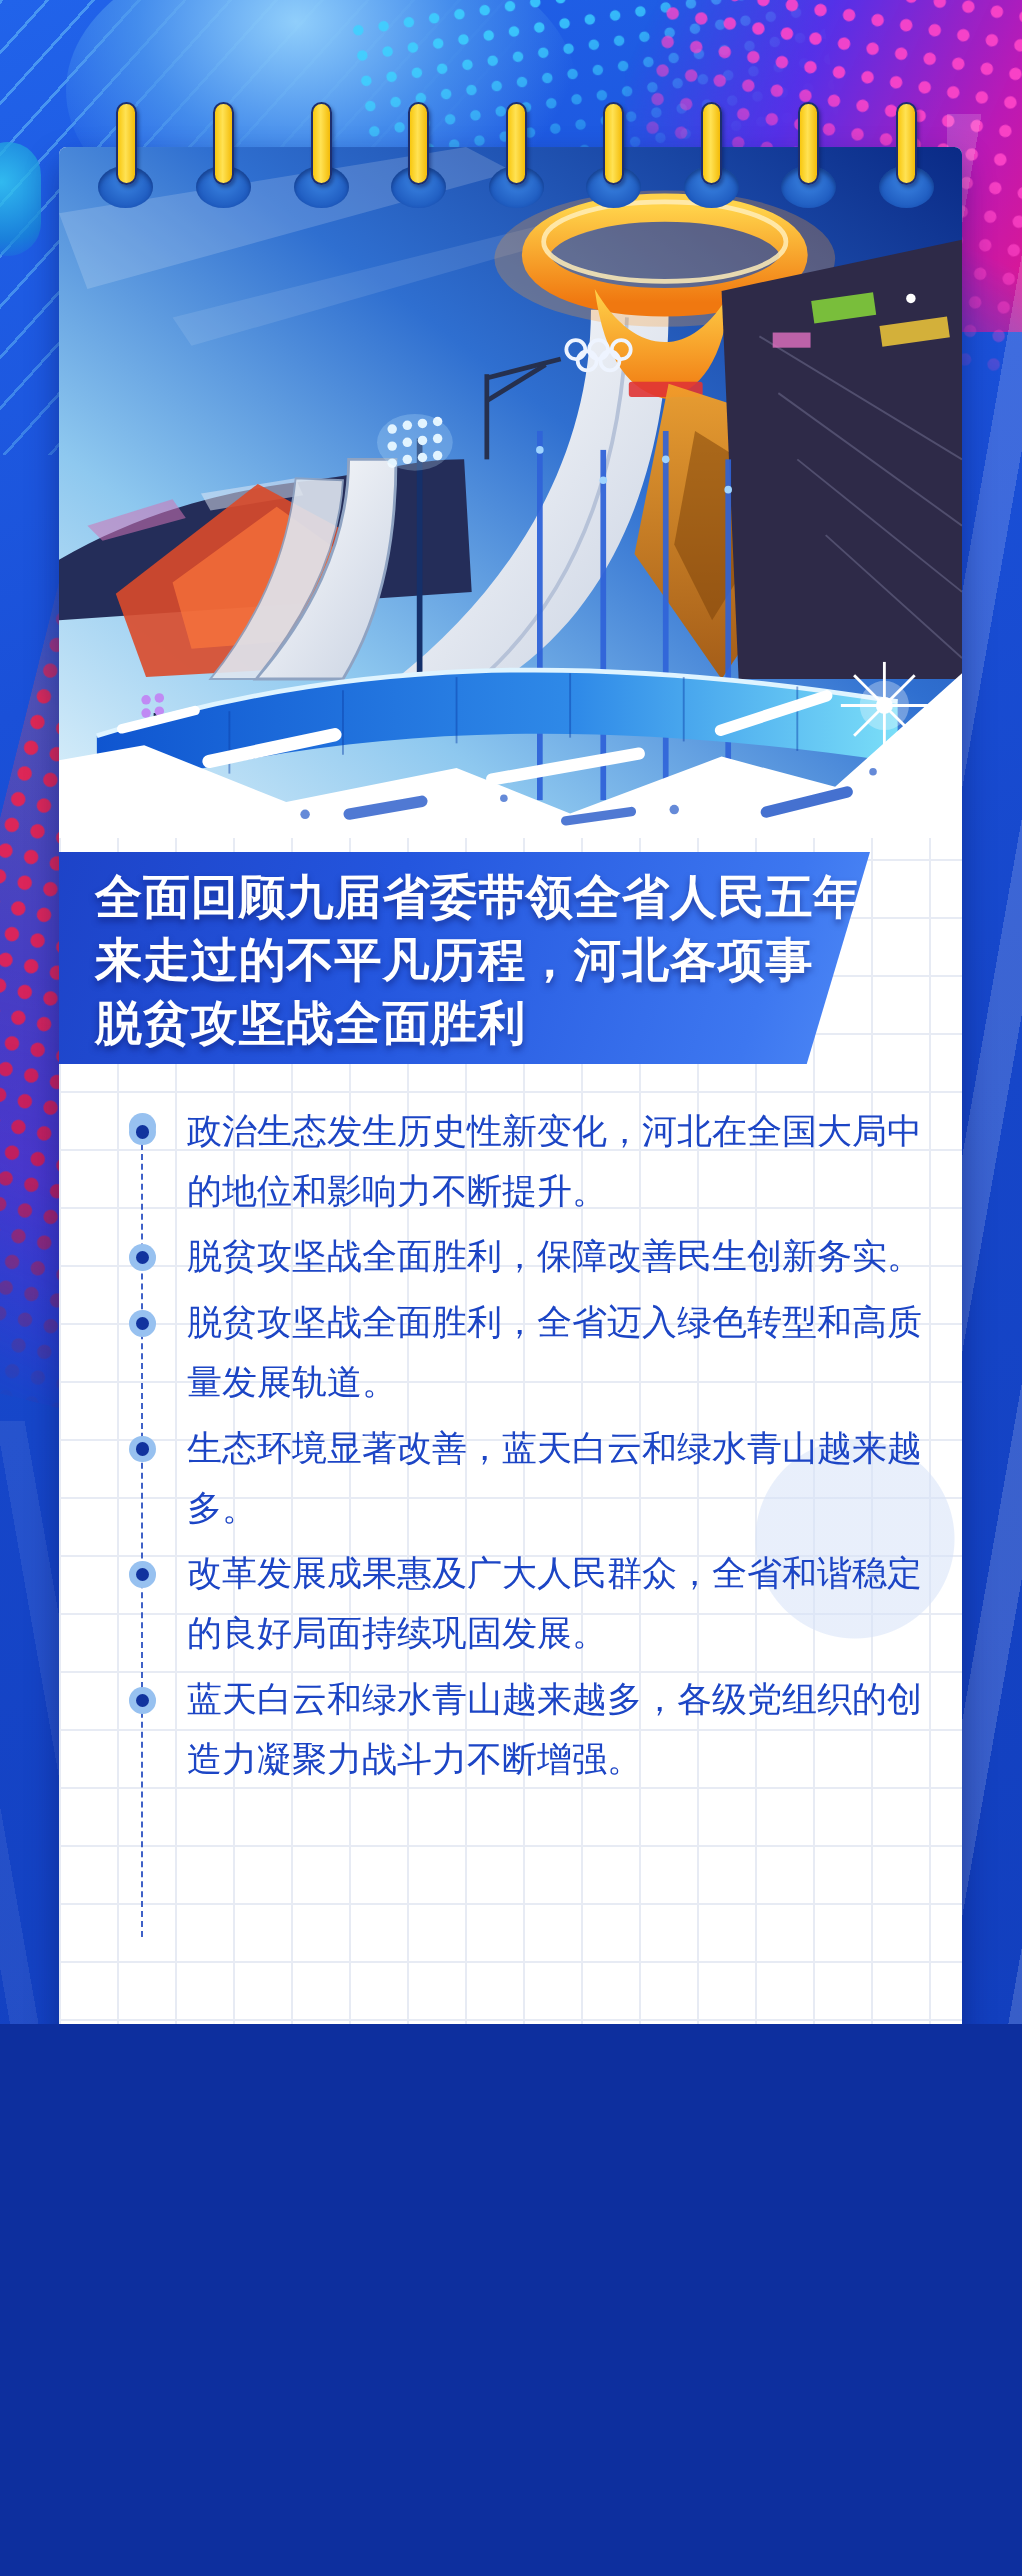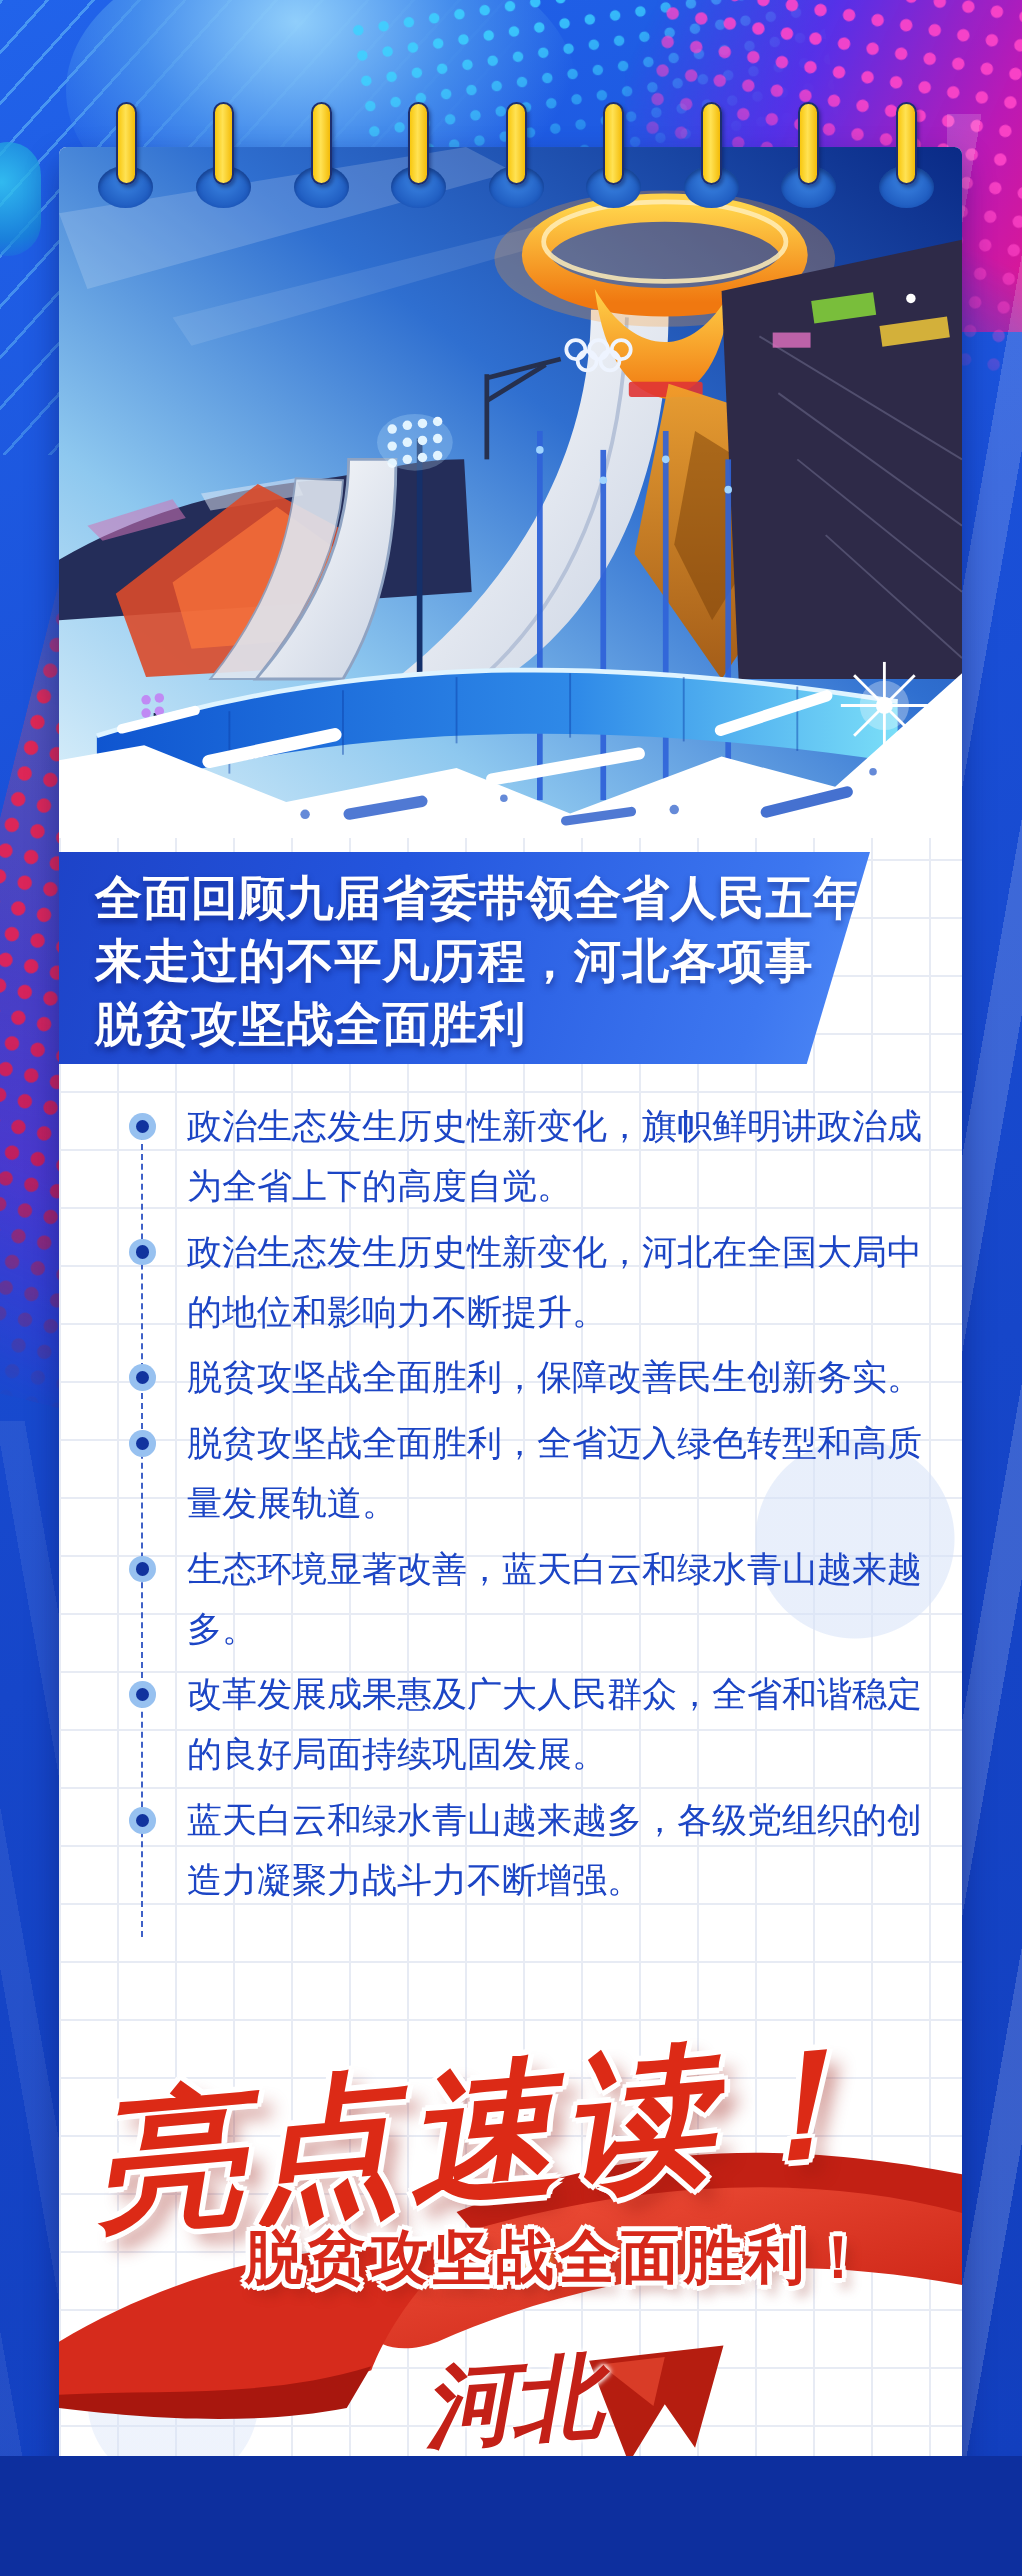--- a/index.html
+++ b/index.html
@@ -1,18 +1,18 @@
 <!DOCTYPE html>
 <html style="font-size:15px"><head>
 <meta charset="utf-8">
 <style>
   html,body{margin:0;padding:0;background:#0d2f9e;}
   *{box-sizing:border-box;}
-  .page{position:relative;width:1023px;height:2456px;overflow:hidden;
-        font-family:Liberation Sans, sans-serif;
+  .page{position:relative;width:1023px;height:2024px;overflow:hidden;
+        font-family:Liberation Serif, serif;
         background:linear-gradient(160deg,#2163ea 0%,#1a50d8 30%,#1646c9 60%,#123fbe 100%);}
 
   
   .bg-lines{position:absolute;left:0;top:0;width:568px;height:455px;opacity:.55;
     background:repeating-linear-gradient(132deg,rgba(130,225,255,.75) 0 2.8px,rgba(130,225,255,0) 2.8px 34px);
     -webkit-mask-image:linear-gradient(115deg,#000 15%,transparent 70%);
             mask-image:linear-gradient(115deg,#000 15%,transparent 70%);}
   .bg-dome{position:absolute;left:66px;top:-66px;width:511px;height:313px;border-radius:50%;
     background:radial-gradient(ellipse at 45% 28%,rgba(150,212,252,.95) 0%,rgba(80,155,238,.75) 40%,rgba(45,115,225,0) 72%);}
   .bg-blob{position:absolute;left:-24.6px;top:142px;width:66px;height:114px;border-radius:38px;
@@ -298,21 +298,21 @@
     <div class="banner">
       <div class="bl">全面回顾九届省委带领全省人民五年</div>
       <div class="bl">来走过的不平凡历程，河北各项事</div>
       <div class="bl">脱贫攻坚战全面胜利</div>
     </div>
 
     <div class="dash-line"></div>
     <ul class="bullets">
       <li><span class="marker">
             <span class="dot"></span>
-          </span><span>政治生态发生历史性新变化，旗帜鲜明讲政治成为全省上下的高度自觉。</span></li>
+          </span></li>
       <li><span class="marker">
             <span class="dot"></span>
           </span><span>政治生态发生历史性新变化，河北在全国大局中的地位和影响力不断提升。</span></li>
       <li><span class="marker">
             <span class="dot"></span>
           </span><span>脱贫攻坚战全面胜利，保障改善民生创新务实。</span></li>
       <li><span class="marker">
             <span class="dot"></span>
           </span><span>脱贫攻坚战全面胜利，全省迈入绿色转型和高质量发展轨道。</span></li>
       <li><span class="marker">

